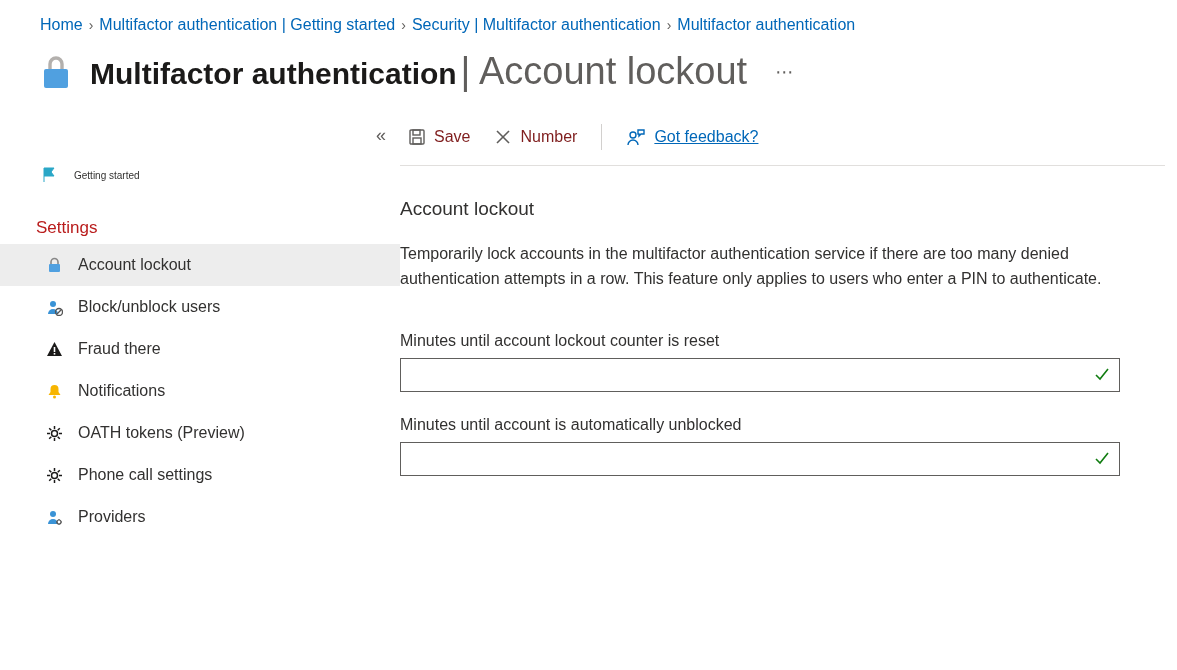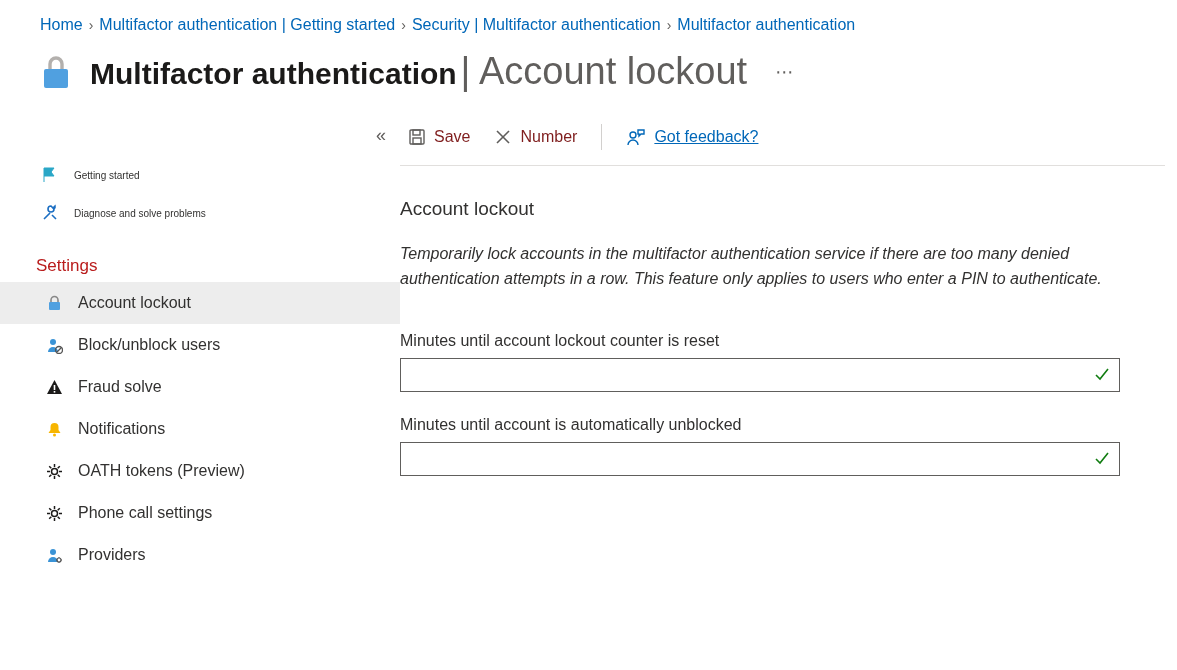--- a/index.html
+++ b/index.html
@@ -103,21 +103,21 @@
     color:#7f1d1d;
     font-size:16px;
     cursor:pointer;
   }
   .tbtn.feedback { color:#0067b8;text-decoration:underline; }
   .tdiv { width:1px; height:26px; background:#d2d0ce; margin:0 8px;}
 
   
   .content { padding-top: 32px; max-width: 720px; }
   .content h2 { font-size:19px; font-weight:400; color:#323130; margin-bottom:22px;}
-  .content p { font-size:16px; color:#323130; line-height:1.55; margin-bottom:40px;font-style:italic;}
+  .content p { font-size:16px; color:#323130; line-height:1.55; margin-bottom:40px;}
   .field { margin-bottom: 24px; }
   .field label { display:block; font-size:16px; color:#323130; margin-bottom:8px;}
   .input-wrap { position:relative; }
   .input-wrap input {
     width:100%; height:34px;
     border:1px solid #605e5c;
     padding: 4px 36px 4px 10px;
     font-size:15px;
     outline:none;
   }
@@ -163,29 +163,20 @@
 
     <div class="side-item">
       <span class="ico">
         <svg width="18" height="18" viewBox="0 0 18 18">
             <path d="M3 2 v14 M3 2 h10 l-3 4 l3 4 h-10" fill="#2aa7c7" stroke="#2aa7c7" stroke-width="1"></path>
           </svg>
       </span>
       <span>Getting started</span>
     </div>
 
-    <div class="side-item">
-      <span class="ico">
-        <svg width="18" height="18" viewBox="0 0 18 18">
-            <path d="M3 15 L9 9 M13 5 a3 3 0 1 1 -3 -3 l2 2 l2 -2 a3 3 0 0 1 -1 3 z" fill="none" stroke="#1b6ec2" stroke-width="1.6"></path>
-            <path d="M11 11 l4 4" stroke="#1b6ec2" stroke-width="1.6"></path>
-          </svg>
-      </span>
-      <span>Diagnose and solve problems</span>
-    </div>
 
     <div class="side-section">Settings</div>
 
     <div class="side-sub active">
       <span class="ico">
         <svg width="17" height="17" viewBox="0 0 17 17">
             <path d="M5 7 v-2 a3.5 3.5 0 0 1 7 0 v2" fill="none" stroke="#888" stroke-width="1.6"></path>
             <rect x="3" y="7" width="11" height="8" rx="1" fill="#50a0e0"></rect>
           </svg>
       </span>
@@ -205,21 +196,21 @@
     </div>
 
     <div class="side-sub">
       <span class="ico">
         <svg width="17" height="17" viewBox="0 0 17 17">
             <path d="M8.5 1 L16 15 H1 Z" fill="#1b1a19"></path>
             <rect x="7.7" y="6" width="1.6" height="5" fill="#fff"></rect>
             <rect x="7.7" y="12" width="1.6" height="1.6" fill="#fff"></rect>
           </svg>
       </span>
-      <span>Fraud solve</span>
+      <span>Fraud there</span>
     </div>
 
     <div class="side-sub">
       <span class="ico">
         <svg width="17" height="17" viewBox="0 0 17 17">
             <path d="M8.5 2 a4 4 0 0 1 4 4 v3 l2 3 h-12 l2 -3 v-3 a4 4 0 0 1 4 -4 z" fill="#f7b500"></path>
             <circle cx="8.5" cy="14" r="1.5" fill="#f7b500"></circle>
           </svg>
       </span>
       <span>Notifications</span>

